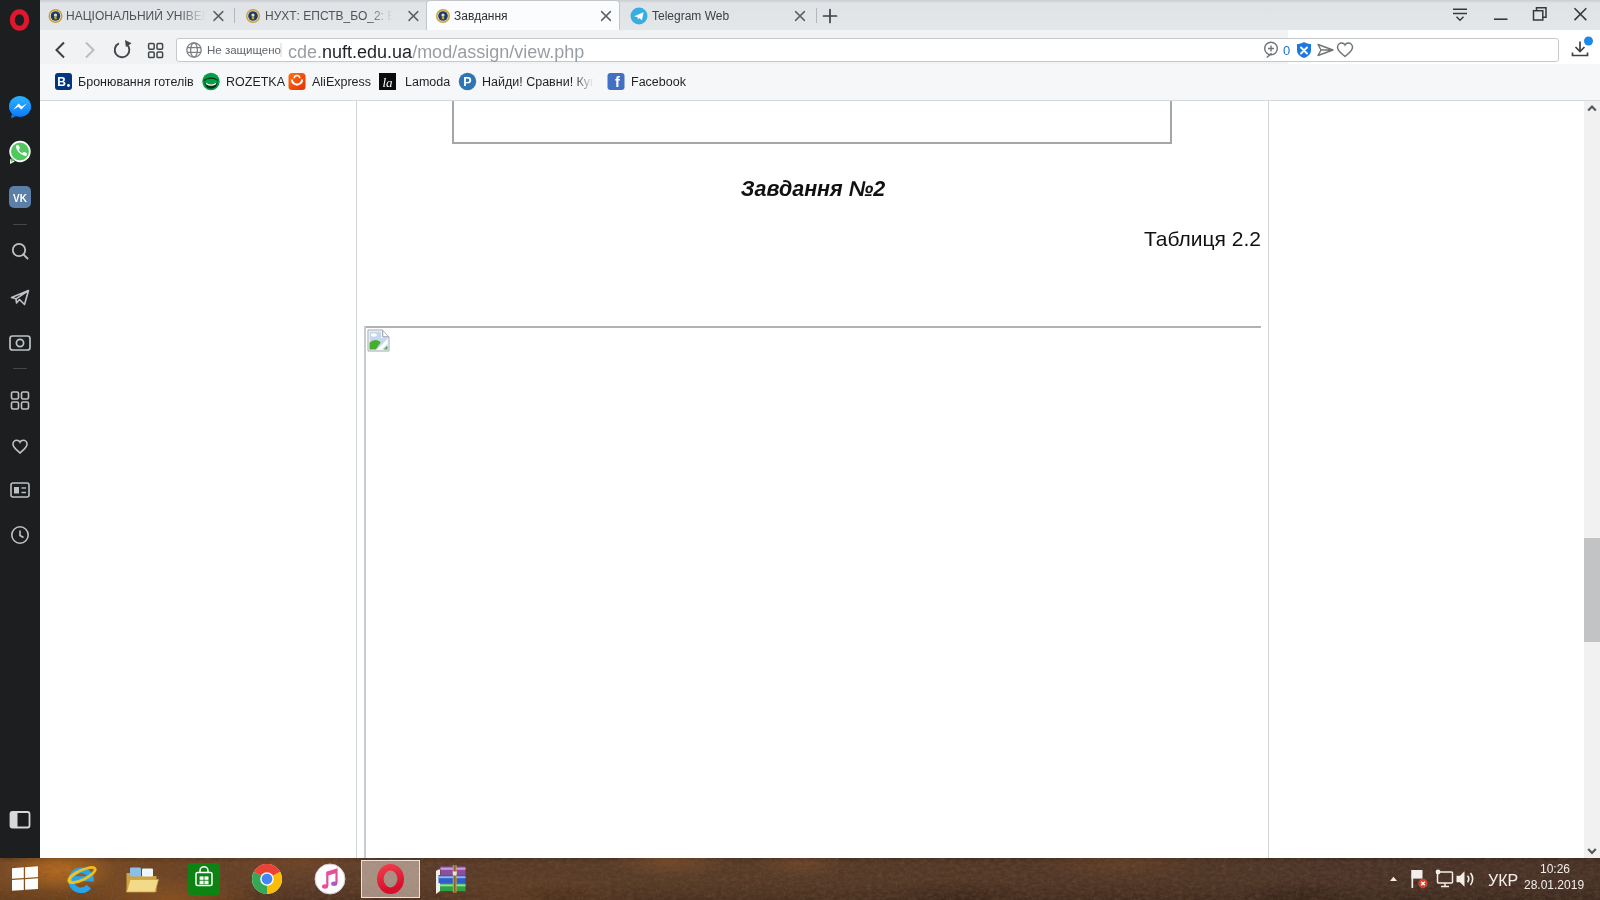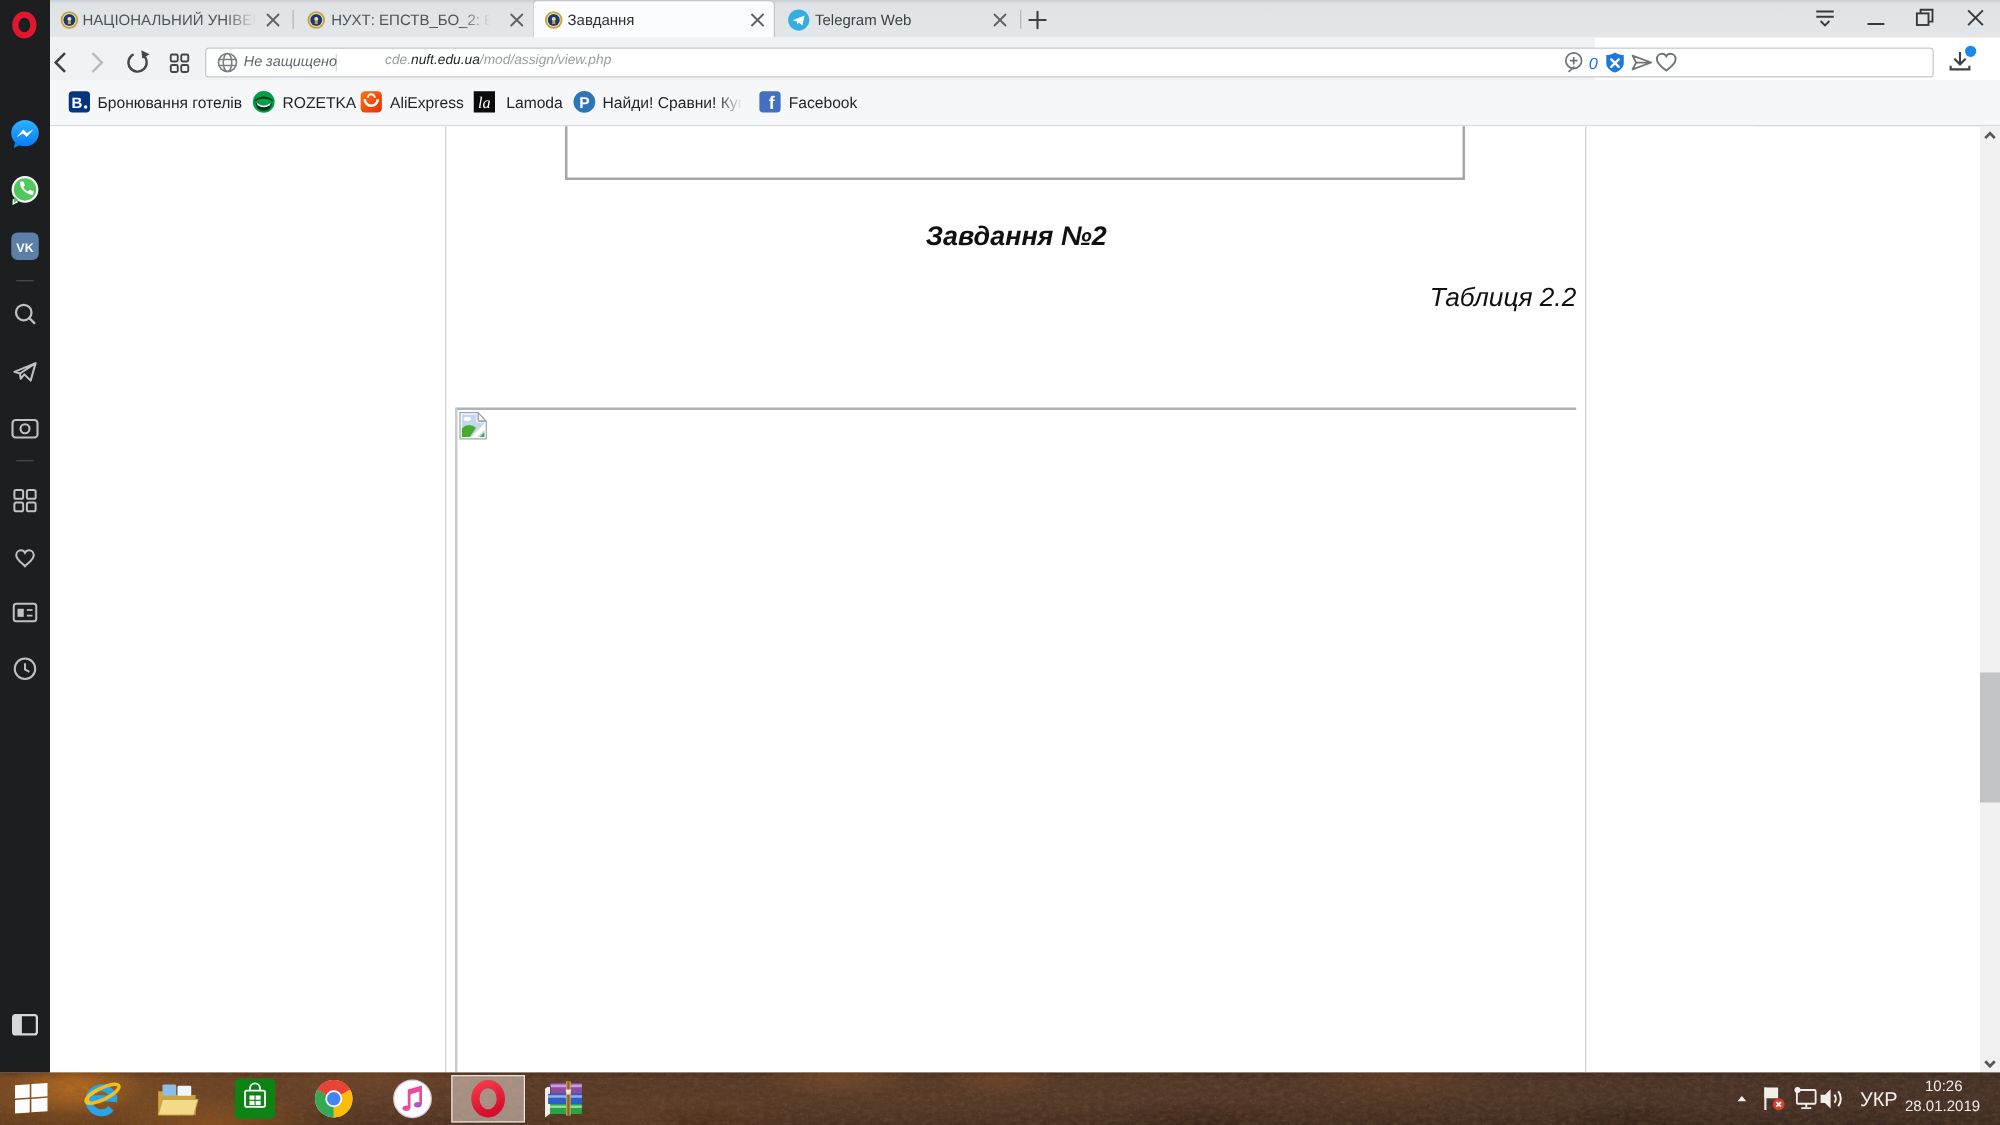--- a/index.html
+++ b/index.html
@@ -15,21 +15,21 @@
   #tabbar { left:40px; top:0; width:1560px; height:30px;
     background:linear-gradient(180deg,#c9cdd1 0,#dfe3e6 3px,#e4e7ea 100%); }
   .tabsep { position:absolute; top:8px; width:1px; height:15px; background:#b3b7bb; }
   .tabtxt { position:absolute; top:9px; font-size:12px; color:#4e5357; white-space:nowrap; overflow:hidden; }
   .fade { -webkit-mask-image:linear-gradient(90deg,#000 80%,transparent 98%);
           mask-image:linear-gradient(90deg,#000 80%,transparent 98%); }
   #activetab { position:absolute; left:386px; top:0px; width:194px; height:30px;
     background:#fbfcfd; border-radius:4px 4px 0 0; border:1px solid #c3c7cb; border-bottom:none; }
 
   
-  #toolbar { left:28px; top:30px; width:1248px; height:34px; background:#f1f2f4;font-style:italic; }
+  #toolbar { left:40px; top:30px; width:1248px; height:34px; background:#f1f2f4; }
   #urlbox { position:absolute; left:136px; top:8px; width:1383px; height:24px; background:#fff;
     border:1px solid #c5c9cc; border-radius:3px; }
 
   
   #bmbar { left:40px; top:64px; width:1560px; height:37px; background:#f6f7f8; border-bottom:1px solid #d6d9db; }
   .bmtxt { position:absolute; top:11px; font-size:12.5px; color:#1e2226; white-space:nowrap; }
 
   
   #content { left:40px; top:101px; width:1363px; height:757px; background:#fff; overflow:hidden; }
   .vline { position:absolute; top:0; bottom:0; width:1px; background:#d0d4d7; }
@@ -145,21 +145,21 @@
 
     <path d="M1305 26.5 C1301.5 23.5 1297.5 21 1297.5 17.3 C1297.5 14.7 1299.5 13 1301.7 13 C1303.1 13 1304.4 13.8 1305 15 C1305.6 13.8 1306.9 13 1308.3 13 C1310.5 13 1312.5 14.7 1312.5 17.3 C1312.5 21 1308.5 23.5 1305 26.5 Z" fill="none" stroke="#6f7477" stroke-width="1.5"></path>
 
     <g stroke="#3e4245" stroke-width="1.7" fill="none">
       <path d="M1540 11.5 L1540 21 M1535.5 17 L1540 21.5 L1544.5 17"></path>
       <path d="M1532.5 22.5 L1532.5 25.5 L1547.5 25.5 L1547.5 22.5"></path>
     </g>
     <circle cx="1548.5" cy="11" r="4.5" fill="#1d88e5"></circle>
   </svg>
   <div class="abs" style="left:167px;top:14px;font-size:11.5px;color:#61666c;">Не защищено</div>
-  <div class="abs" style="left:248px;top:12px;font-size:11px;color:#999ea4;margin-left:32px;">cde.<span style="color:#1e2227;">nuft.edu.ua</span>/mod/assign/view.php</div>
+  <div class="abs" style="left:248px;top:12px;font-size:18px;color:#999ea4;">cde.<span style="color:#1e2227;">nuft.edu.ua</span>/mod/assign/view.php</div>
   <div class="abs" style="left:1243px;top:12.5px;font-size:13px;color:#1a6fd4;">0</div>
 </div>
 <div class="abs" id="bmbar">
   <svg width="1560" height="37" style="position:absolute;left:0;top:0">
 
     <rect x="15" y="9" width="17" height="17" rx="3" fill="#04357f"></rect>
     <text x="21.5" y="22" font-size="12" font-weight="bold" fill="#fff" text-anchor="middle" font-family="Liberation Sans">B</text>
     <circle cx="28.5" cy="21.5" r="1.4" fill="#fff"></circle>
 
     <circle cx="171" cy="17.5" r="8.7" fill="#00a046"></circle>
@@ -191,21 +191,21 @@
   <div class="bmtxt" style="left:272px;">AliExpress</div>
   <div class="bmtxt" style="left:365px;">Lamoda</div>
   <div class="bmtxt fade" style="left:442px;width:114px;">Найди! Сравни! Купи</div>
   <div class="bmtxt" style="left:591px;">Facebook</div>
 </div>
 <div class="abs" id="content">
   <div class="vline" style="left:316px"></div>
   <div class="vline" style="left:1228px"></div>
   <div class="abs" style="left:412px;top:-10px;width:720px;height:53px;border:2px solid #a4a7aa;border-top:none;"></div>
   <div class="abs" style="left:325px;top:75.5px;width:896px;text-align:center;font-size:21.5px;line-height:24px;font-weight:bold;font-style:italic;color:#111;">Завдання №2</div>
-  <div class="abs" style="left:325px;top:125.5px;width:896px;text-align:right;font-size:21px;line-height:23px;font-style:italic;color:#111;">Таблиця 2.2</div>
+  <div class="abs" style="left:325px;top:125.5px;width:896px;text-align:right;font-size:21px;line-height:23px;color:#111;">Таблиця 2.2</div>
   <div class="abs" style="left:325px;top:225px;width:896px;height:2px;background:#b0b3b6;"></div>
   <div class="abs" style="left:324px;top:225px;width:2px;height:532px;background:#c9ccce;"></div>
   <svg class="abs" style="left:327px;top:228px" width="24" height="24">
     <path d="M1 1 L15.5 1 L15.5 7 Q15.5 8 16.5 8 L22 8 L22 22 L1 22 Z" fill="#fff" stroke="#a0a6ac"></path>
     <path d="M2.5 2.5 L14.2 2.5 L14.2 9 L20.5 9 L20.5 20.5 L2.5 20.5 Z" fill="#c5d6ef"></path>
     <ellipse cx="6.8" cy="6" rx="3" ry="1.7" fill="#fdfdfd"></ellipse>
     <path d="M2.5 20.5 L2.5 13.8 Q8 8.6 13.8 13.2 L8.8 20.5 Z" fill="#48ad2c"></path>
     <path d="M10 20.5 L20.5 10 L20.5 14.8 L14.8 20.5 Z" fill="#fff"></path>
     <path d="M16.8 20.5 L20.5 16.8 L20.5 20.5 Z" fill="#48ad2c"></path>
     <path d="M15.8 1.4 L21.6 7.6 L15.8 7.6 Z" fill="#fff" stroke="#a0a6ac" stroke-width="0.9"></path>

